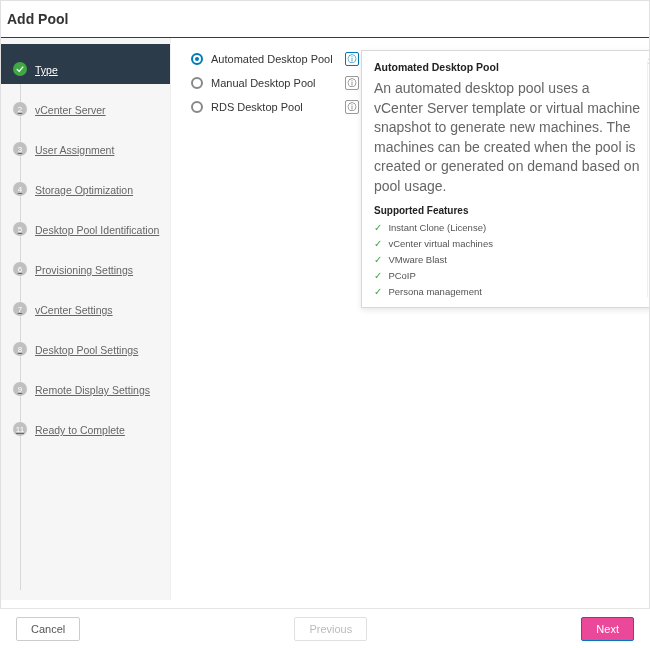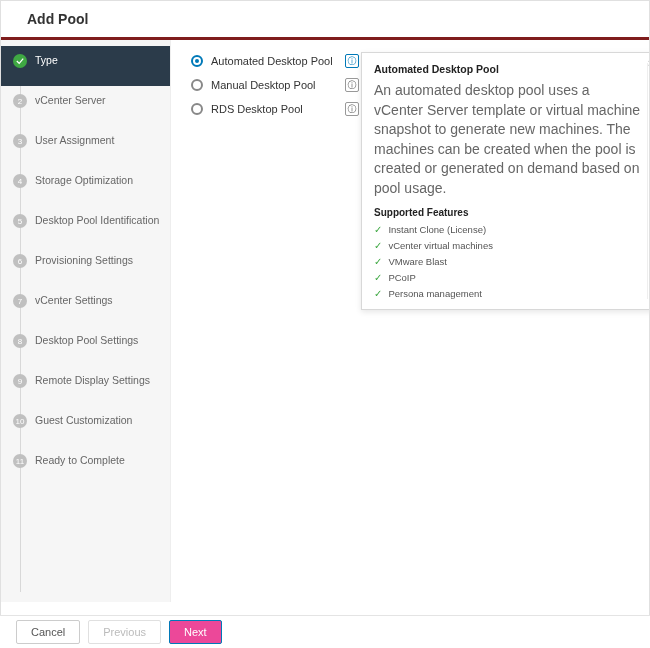--- a/index.html
+++ b/index.html
@@ -1,22 +1,22 @@
 <!DOCTYPE html>
 <html><head>
 <meta charset="utf-8">
 <style>
   * { box-sizing: border-box; margin: 0; padding: 0; }
   body { font-family: "Segoe UI", Arial, sans-serif; font-size: 11px; color: #333; background: #fff; width: 650px; height: 648px; overflow: hidden; border: 1px solid #e0e0e0; }
-  .header { padding: 10px 14px 10px 26px; border-bottom: 3px solid #7f1d1d; }
+  .header { padding: 10px 14px 10px 6px; border-bottom: 1px solid #7f1d1d; }
   .header h1 { font-size: 14px; font-weight: 600; color: #333; }
   .layout { display: flex; height: calc(100% - 40px - 44px); }
   .sidebar { width: 170px; background: #f6f6f6; border-right: 1px solid #eee; padding-top: 6px; position: relative; }
   .sidebar-line { position: absolute; left: 19px; top: 18px; bottom: 10px; width: 1px; background: #d8d8d8; z-index: 0; }
-  .step { display: flex; align-items: flex-start; padding: 8px 10px 8px 12px; position: relative; z-index: 1; font-size: 10.5px; color: #666; min-height: 40px; }
+  .step { display: flex; align-items: flex-end; padding: 8px 10px 8px 12px; position: relative; z-index: 1; font-size: 10.5px; color: #666; min-height: 40px; text-decoration: underline; }
   .step.active { background: #2b3b4a; color: #fff; }
   .step-circle { width: 14px; height: 14px; border-radius: 50%; background: #c0c0c0; color: #fff; display: flex; align-items: center; justify-content: center; font-size: 8px; margin-right: 8px; flex-shrink: 0; }
   .step.active .step-circle { background: #3fa843; }
   .step.active .step-circle svg { width: 8px; height: 8px; }
   .main { flex: 1; position: relative; padding: 14px 20px; }
   .help-icon { position: absolute; top: 12px; right: 16px; width: 14px; height: 14px; border-radius: 50%; background: #5a5a5a; color: #fff; font-size: 9px; display: flex; align-items: center; justify-content: center; cursor: pointer; }
   .radio-row { display: flex; align-items: center; margin-bottom: 10px; font-size: 11px; color: #333; }
   .radio-btn { width: 12px; height: 12px; border: 2px solid #888; border-radius: 50%; margin-right: 8px; position: relative; flex-shrink: 0; cursor: pointer; }
   .radio-btn.selected { border-color: #0079b8; }
   .radio-btn.selected::after { content: ""; position: absolute; top: 2px; left: 2px; width: 4px; height: 4px; border-radius: 50%; background: #0079b8; }
@@ -26,21 +26,21 @@
   .tooltip { position: absolute; top: 12px; left: 190px; width: 300px; border: 1px solid #d8d8d8; background: #fff; box-shadow: 0 2px 6px rgba(0,0,0,0.1); padding: 10px 12px 10px 12px; font-size: 10px; color: #333; z-index: 5; }
   .tooltip-scroll { max-height: 236px; overflow: hidden; border-right: 1px solid #eee; padding-right: 6px; }
   .tooltip .close { position: absolute; top: 4px; right: 6px; font-size: 11px; color: #aaa; cursor: pointer; }
   .tooltip h3 { font-size: 10.5px; font-weight: 700; margin-bottom: 6px; color: #222; }
   .tooltip p { font-size: 14px; color: #666; line-height: 1.4; margin-bottom: 8px; }
   .tooltip h4 { font-size: 10px; font-weight: 700; margin-bottom: 6px; color: #222; }
   .feat { display: flex; align-items: center; margin-bottom: 5px; font-size: 9.5px; color: #555; }
   .feat .tick { color: #3fa843; margin-right: 6px; font-size: 10px; }
   .feat.noicon { padding-left: 16px; }
   .feat.cut { color: #999; height: 6px; overflow: hidden; }
-  .footer { position: absolute; bottom: 0; left: 0; right: 0; height: 33px; border-top: 1px solid #e4e4e4; display: flex; justify-content: flex-start; align-items: center; padding: 0 16px; gap: 8px; background: #fff; }
+  .footer { position: absolute; bottom: 0; left: 0; right: 0; height: 40px; border-top: 1px solid #e4e4e4; display: flex; justify-content: space-between; align-items: center; padding: 0 16px; gap: 8px; background: #fff; }
   .btn { font-size: 11px; padding: 5px 14px; border: 1px solid #ccc; background: #fff; color: #555; border-radius: 2px; cursor: pointer; }
   .btn.disabled { color: #bbb; border-color: #e0e0e0; cursor: default; }
   .btn.primary { background: #ec4899; border-color: #0079b8; color: #fff; }
 </style>
 </head>
 <body>
 
 <div class="header">
   <h1>Add Pool</h1>
 </div>
@@ -81,24 +81,20 @@
       <span class="step-circle">7</span>
       <span>vCenter Settings</span>
     </div>
     <div class="step">
       <span class="step-circle">8</span>
       <span>Desktop Pool Settings</span>
     </div>
     <div class="step">
       <span class="step-circle">9</span>
       <span>Remote Display Settings</span>
-    </div>
-    <div class="step">
-      <span class="step-circle">10</span>
-      <span>Guest Customization</span>
     </div>
     <div class="step">
       <span class="step-circle">11</span>
       <span>Ready to Complete</span>
     </div>
   </div>
 
   <div class="main">
     <div class="help-icon">?</div>
 

